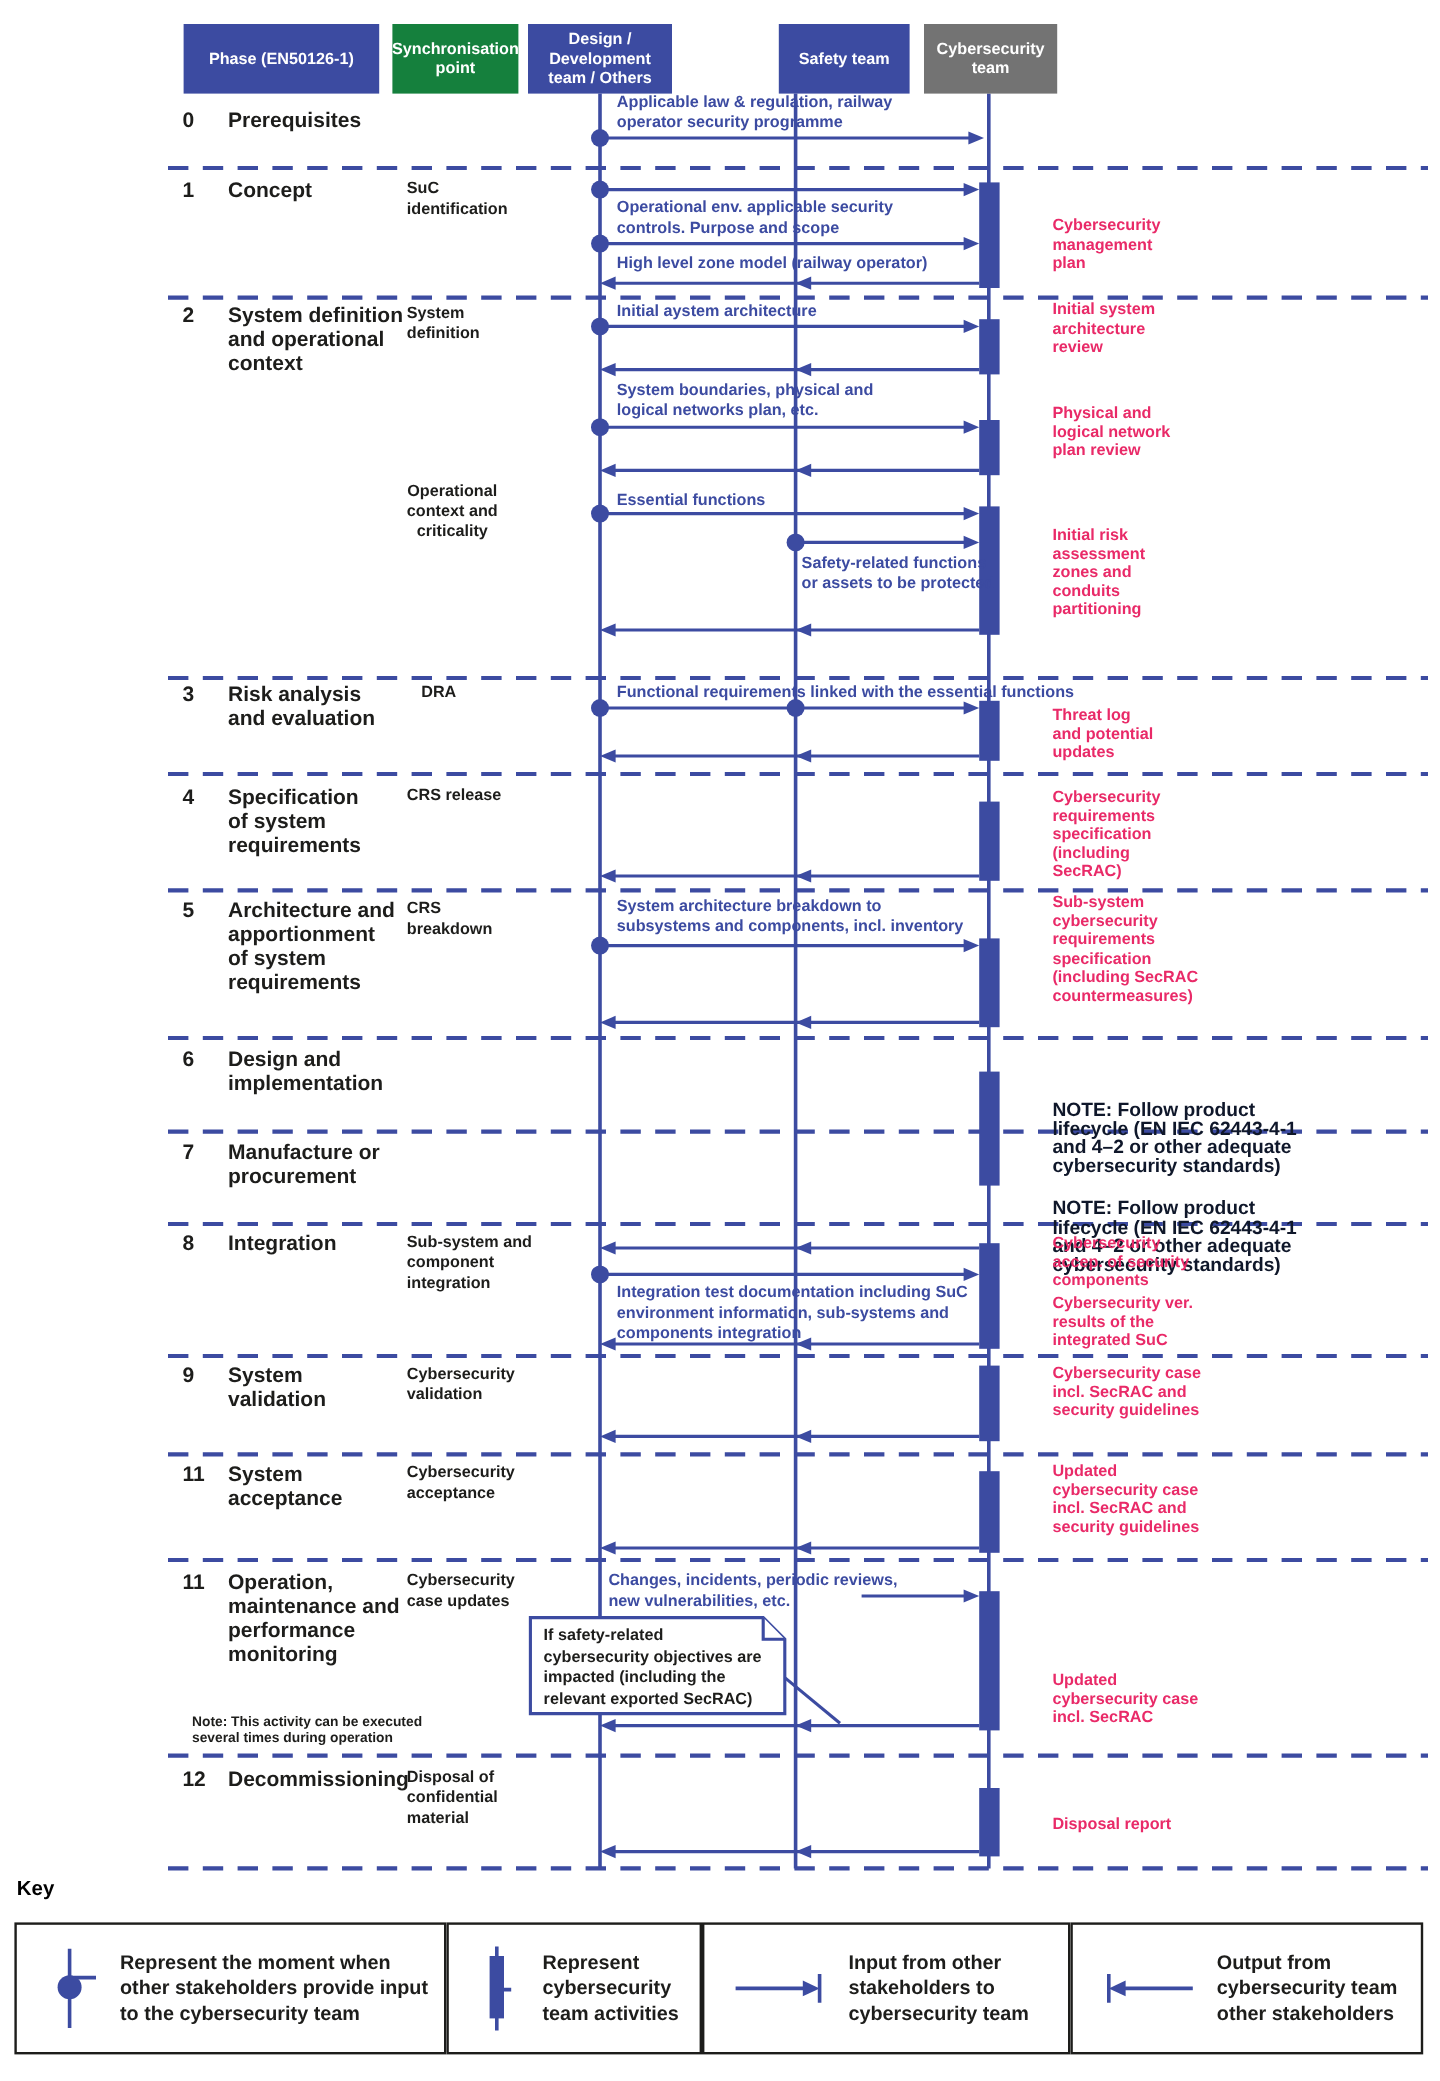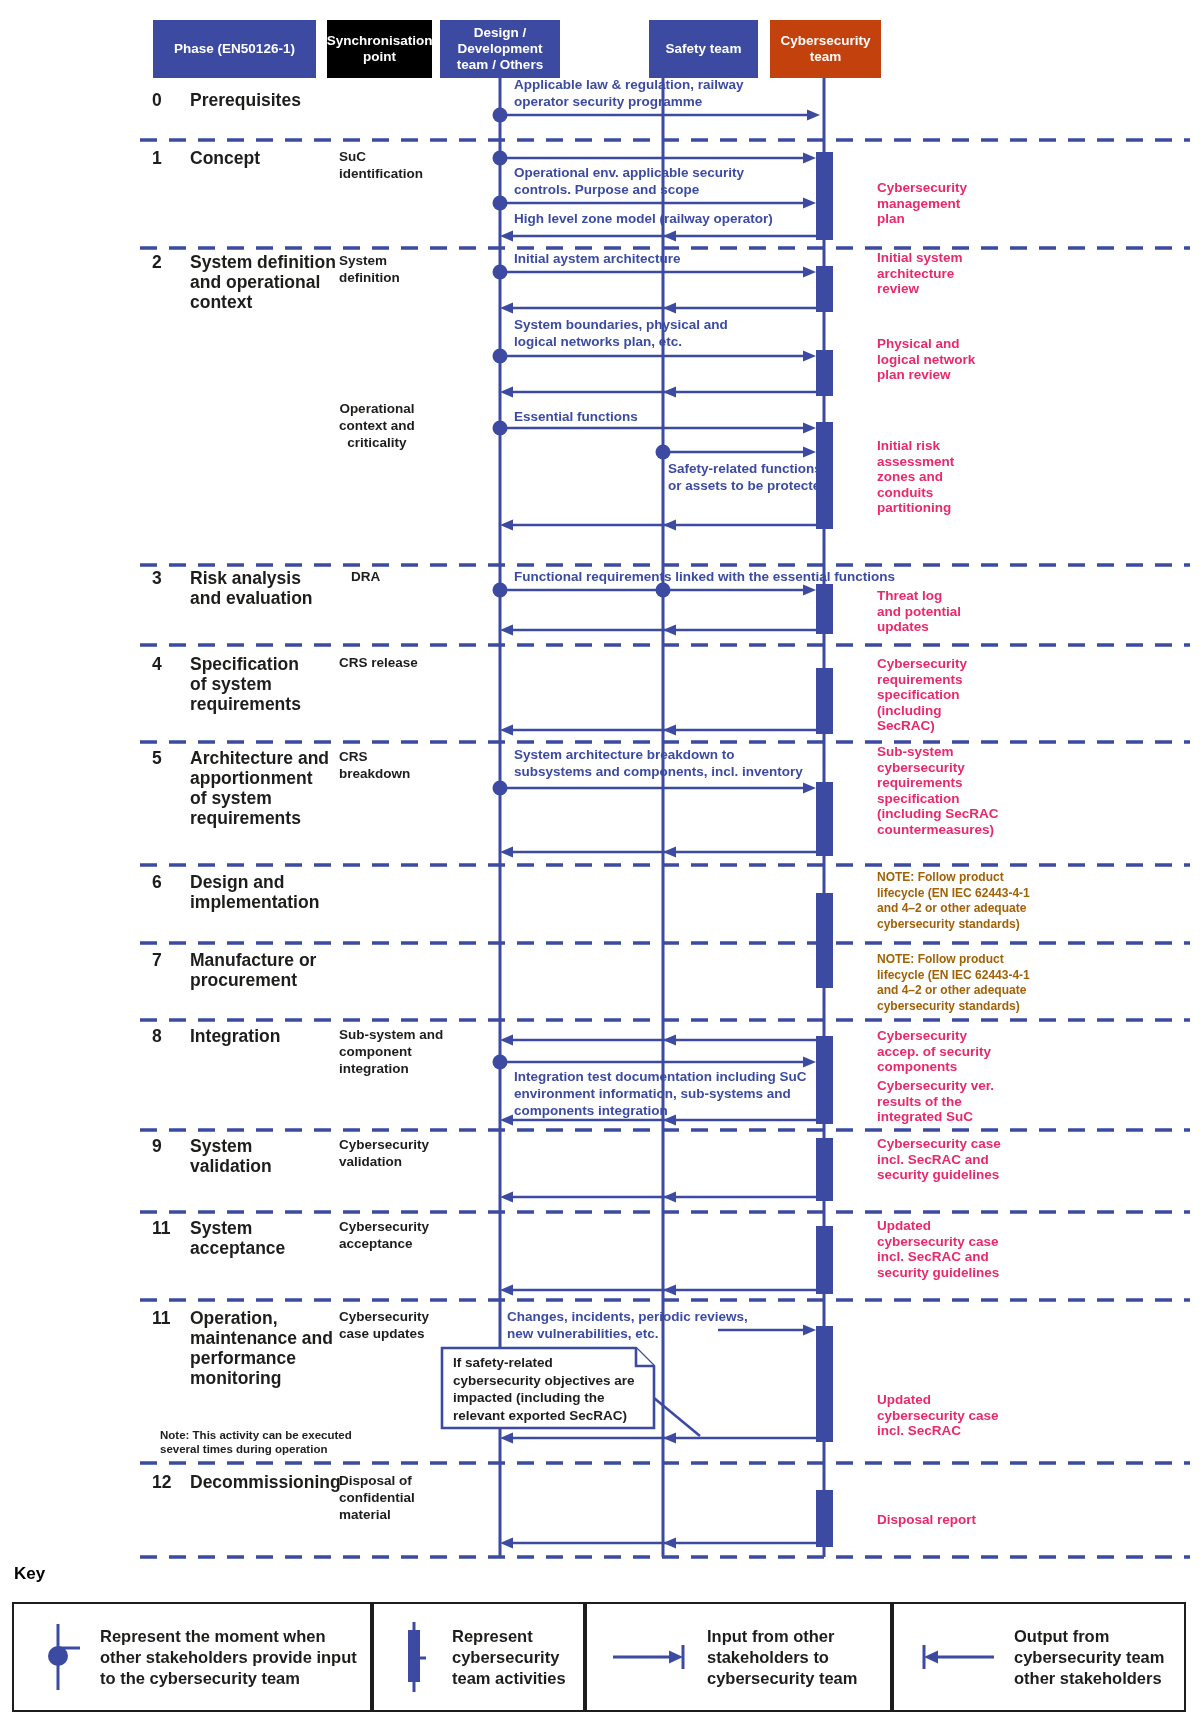--- a/index.html
+++ b/index.html
@@ -7,47 +7,47 @@
   #stage{position:absolute;left:0;top:0;width:1200px;height:1734px;}
   #diagram-svg{position:absolute;left:0;top:0;z-index:1;}
   .hbox{position:absolute;top:20px;height:58px;display:flex;align-items:center;justify-content:center;
         text-align:center;color:#fff;font-weight:bold;font-size:13.5px;line-height:16px;z-index:3;padding:0 6px;box-sizing:border-box;}
   .t{position:absolute;white-space:pre-line;z-index:4;font-weight:bold;}
   .t-num{font-size:17.5px;color:#1d1d1b;line-height:20px;}
   .t-name{font-size:17.5px;color:#1d1d1b;line-height:20px;}
   .t-sync{font-size:13.5px;color:#1d1d1b;line-height:17px;}
   .t-blue{font-size:13.5px;line-height:17px;}
   .t-pink{font-size:13.5px;line-height:15.5px;}
-  .t-note{font-size:12px;color:#a16207;line-height:15.5px;}
+  .t-note{font-size:16px;color:#0f172a;line-height:15.5px;margin-top:48px;}
   .t-notebox{font-size:13.5px;color:#1d1d1b;line-height:17.5px;}
   .t-smallnote{font-size:11.5px;color:#1d1d1b;line-height:14px;}
   #key-title{position:absolute;left:14px;top:1564px;font-size:17px;font-weight:bold;color:#000;z-index:4;}
   .keybox{position:absolute;top:1602px;height:110px;border:2.5px solid #1d1d1b;box-sizing:border-box;
           display:flex;align-items:center;gap:18px;padding:0 10px 0 24px;background:#fff;z-index:3;}
   .keybox .ktext{font-size:16.5px;font-weight:bold;color:#1d1d1b;line-height:21px;}
   .kicon{flex:0 0 auto;}
 </style>
 </head>
 <body>
 
 <div id="stage">
 
   <div class="hbox" style="left:153px;width:163px;background:#3c4ba1;">
       <span>Phase (EN50126-1)</span>
     </div>
-  <div class="hbox" style="left:327px;width:105px;background:#000000;">
+  <div class="hbox" style="left:327px;width:105px;background:#15803d;">
       <span>Synchronisation point</span>
     </div>
   <div class="hbox" style="left:440px;width:120px;background:#3c4ba1;">
       <span>Design / Development team / Others</span>
     </div>
   <div class="hbox" style="left:609px;width:109px;background:#3c4ba1;margin-left:40px;">
       <span>Safety team</span>
     </div>
-  <div class="hbox" style="left:770px;width:111px;background:#c2410c;">
+  <div class="hbox" style="left:770px;width:111px;background:#737373;">
       <span>Cybersecurity team</span>
     </div>
 
   <div id="key-title">Key</div>
 
   <div class="keybox" style="left:12px;width:360px;">
     <svg class="kicon" width="44" height="74" viewBox="0 0 44 74">
       <line x1="20" y1="4" x2="20" y2="70" stroke="#3c4ba1" stroke-width="3"></line>
       <line x1="20" y1="28" x2="42" y2="28" stroke="#3c4ba1" stroke-width="3"></line>
       <circle cx="20" cy="36" r="10" fill="#3c4ba1"></circle>

